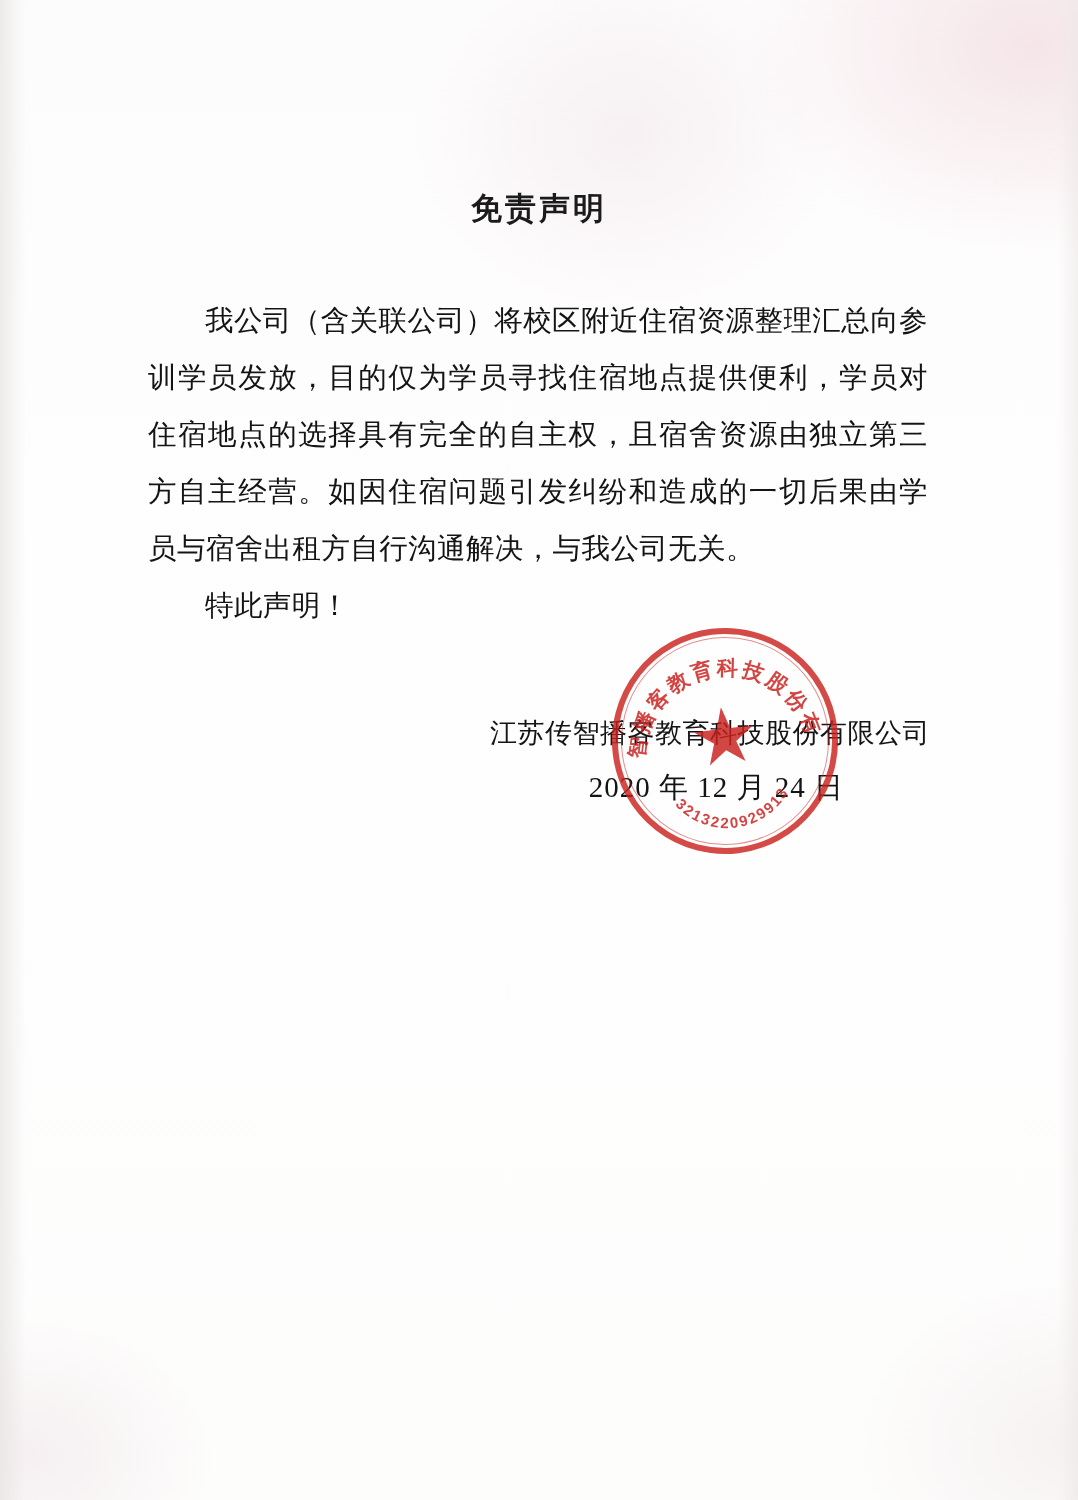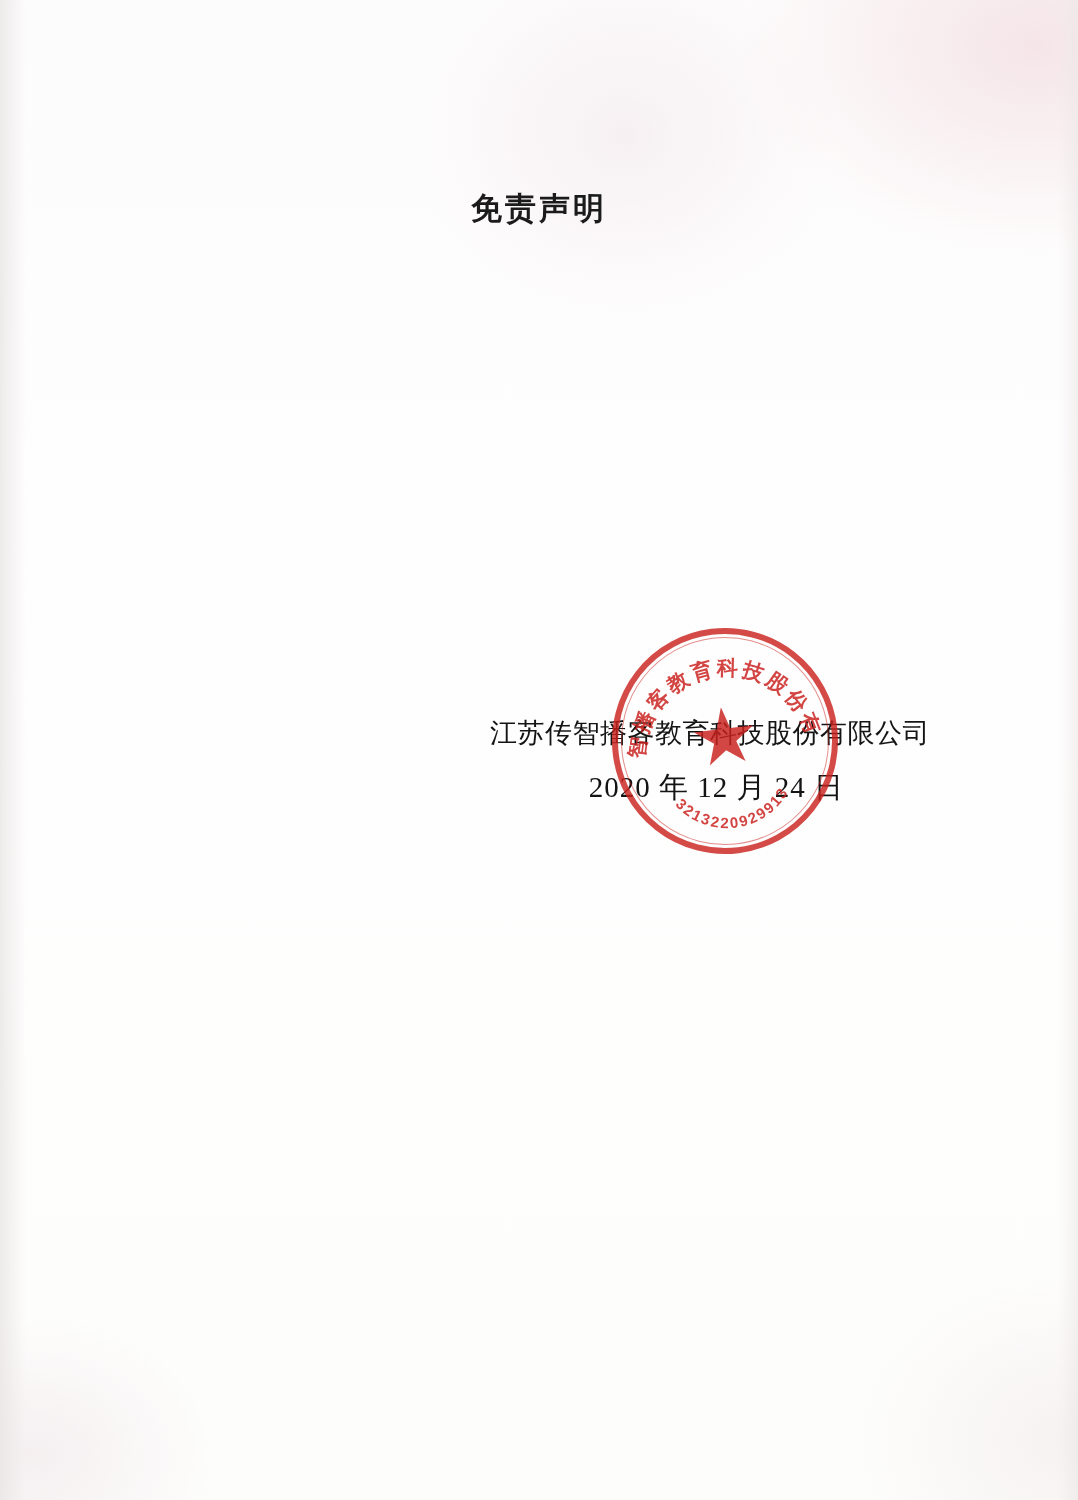--- a/index.html
+++ b/index.html
@@ -156,20 +156,24 @@
     letter-spacing: 2px;
   }
 </style>
 </head>
 <body>
 
 <div class="page">
 
   <div class="doc-title">免责声明</div>
 
+  <div class="body-block">
+    <p>我公司（含关联公司）将校区附近住宿资源整理汇总向参训学员发放，目的仅为学员寻找住宿地点提供便利，学员对住宿地点的选择具有完全的自主权，且宿舍资源由独立第三方自主经营。如因住宿问题引发纠纷和造成的一切后果由学员与宿舍出租方自行沟通解决，与我公司无关。</p>
+    <p>特此声明！</p>
+  </div>
 
   <div class="signature">
     <div class="sign-company">江苏传智播客教育科技股份有限公司</div>
     <div class="sign-date">2020 年 12 月 24 日</div>
   </div>
 
   <div class="seal">
     <div class="ring"></div>
     <div class="ring-inner"></div>
     <div class="star"></div>

